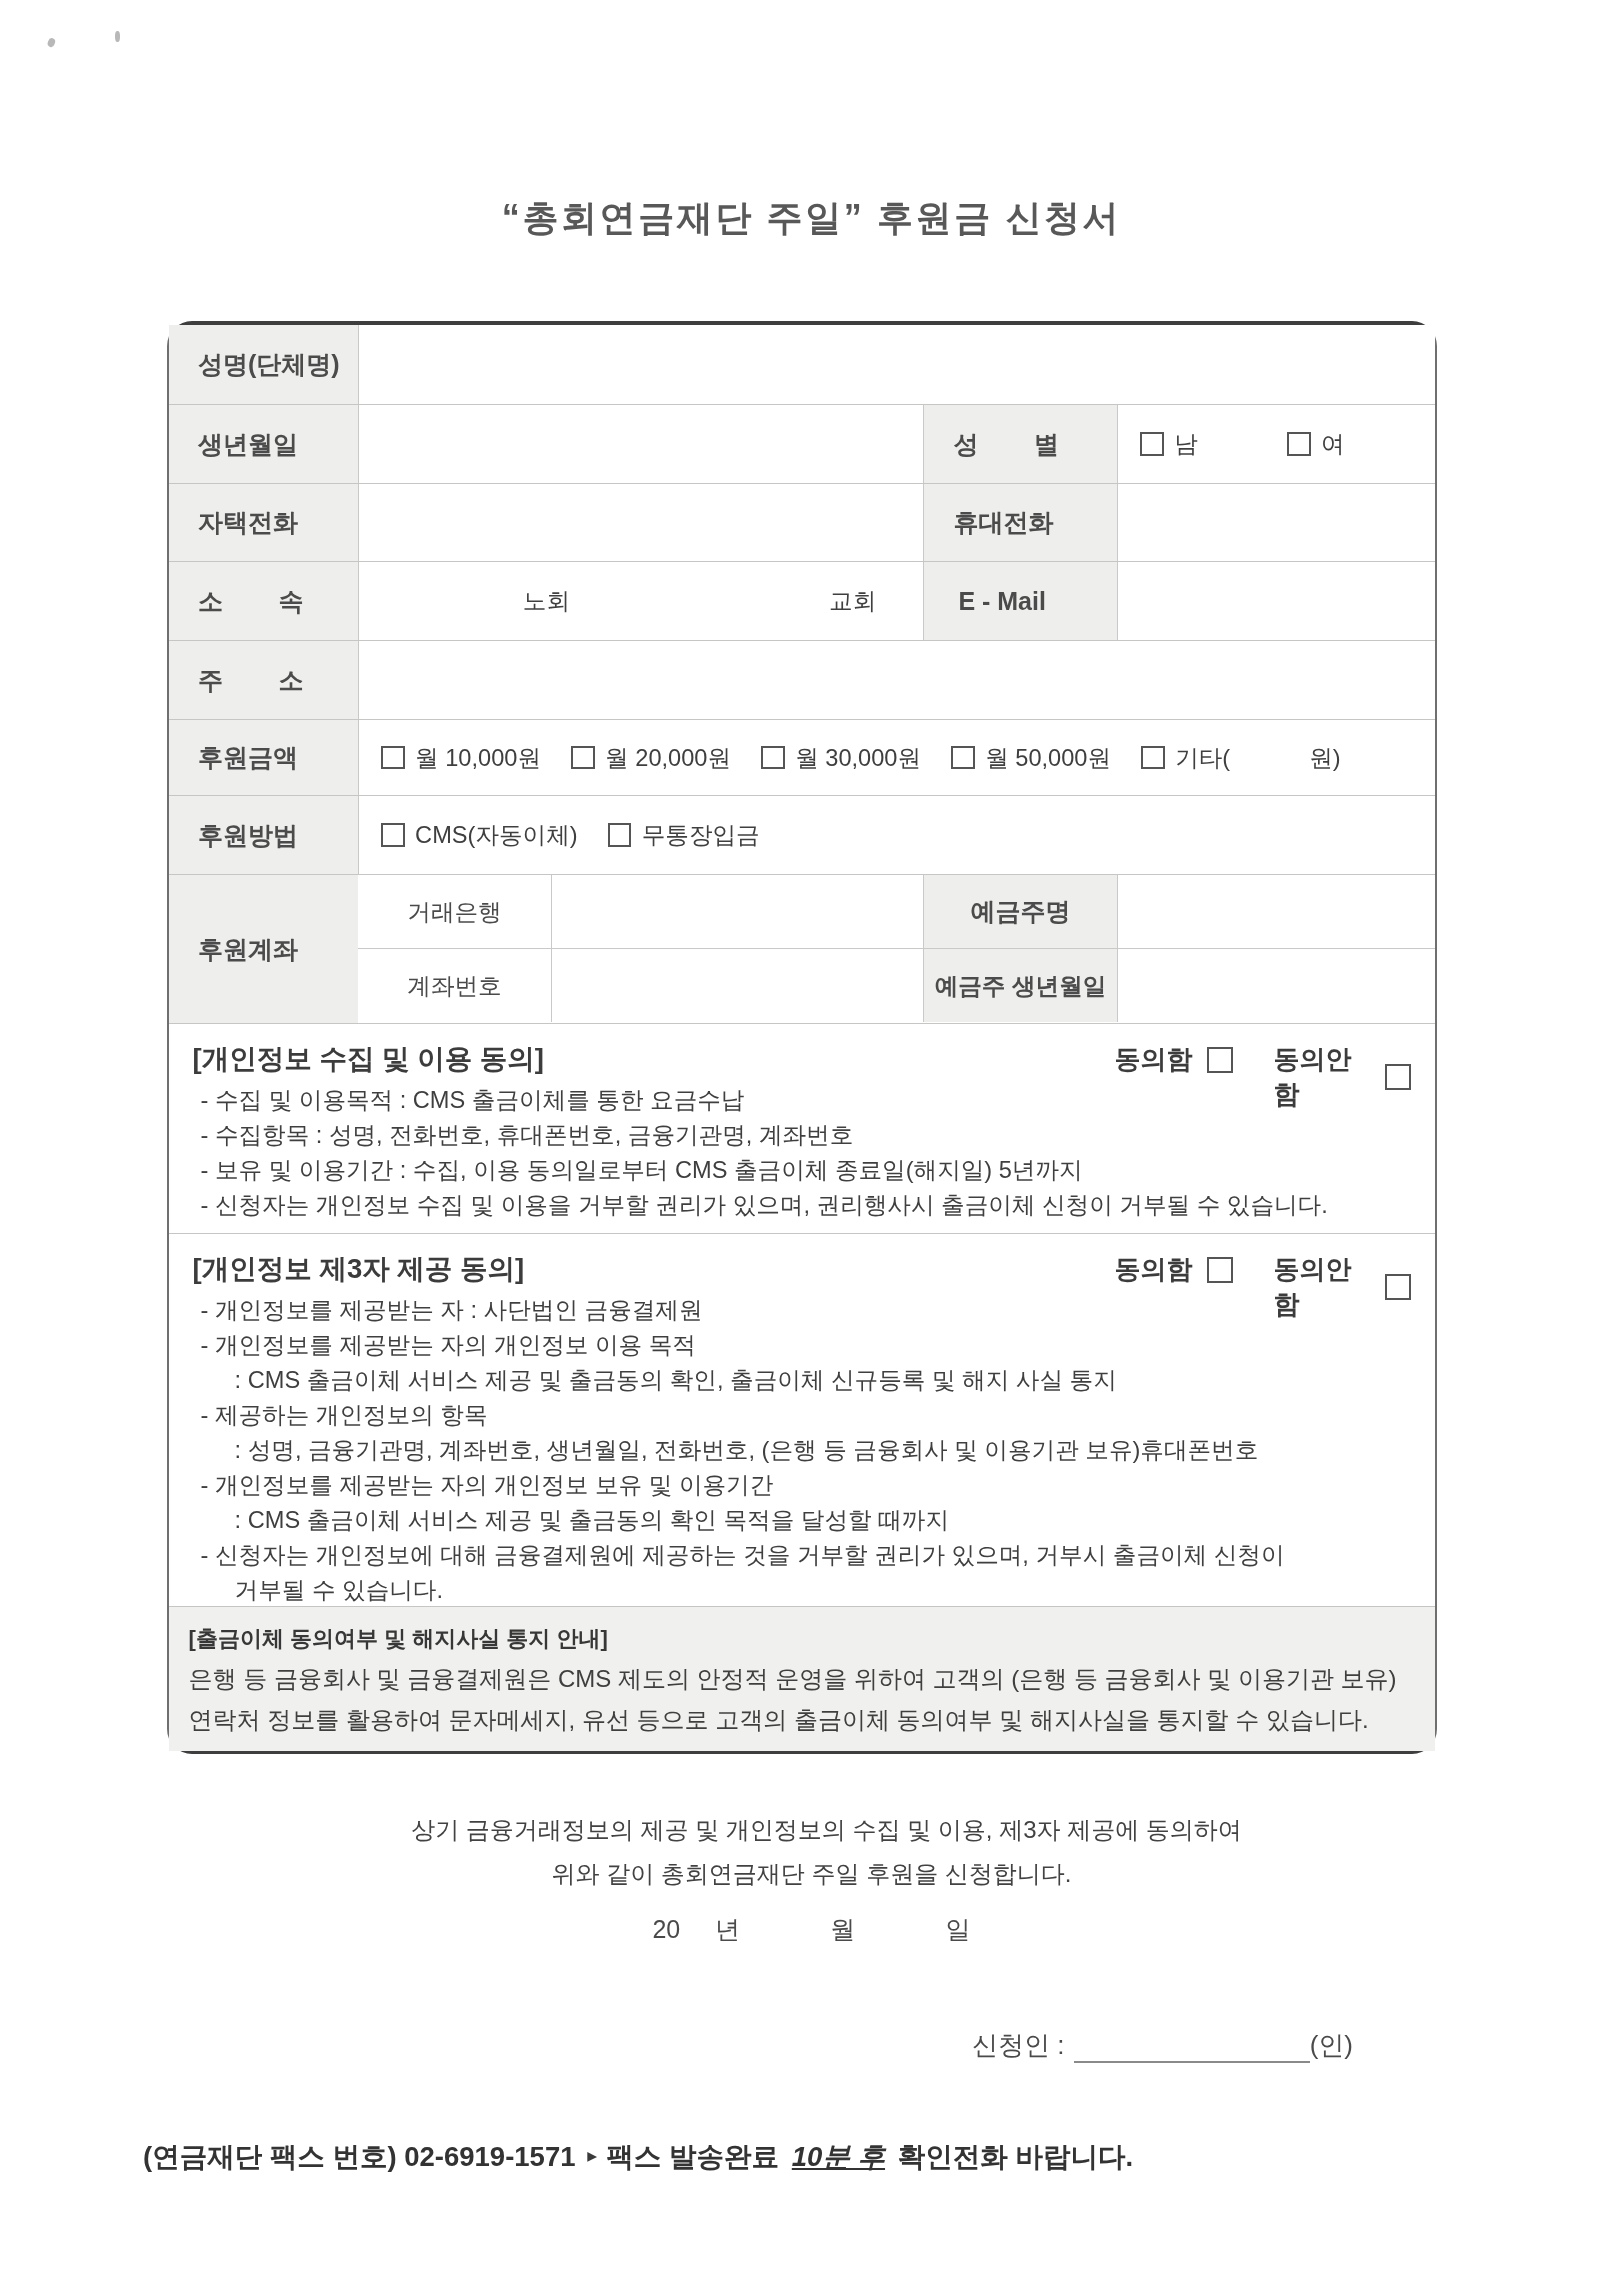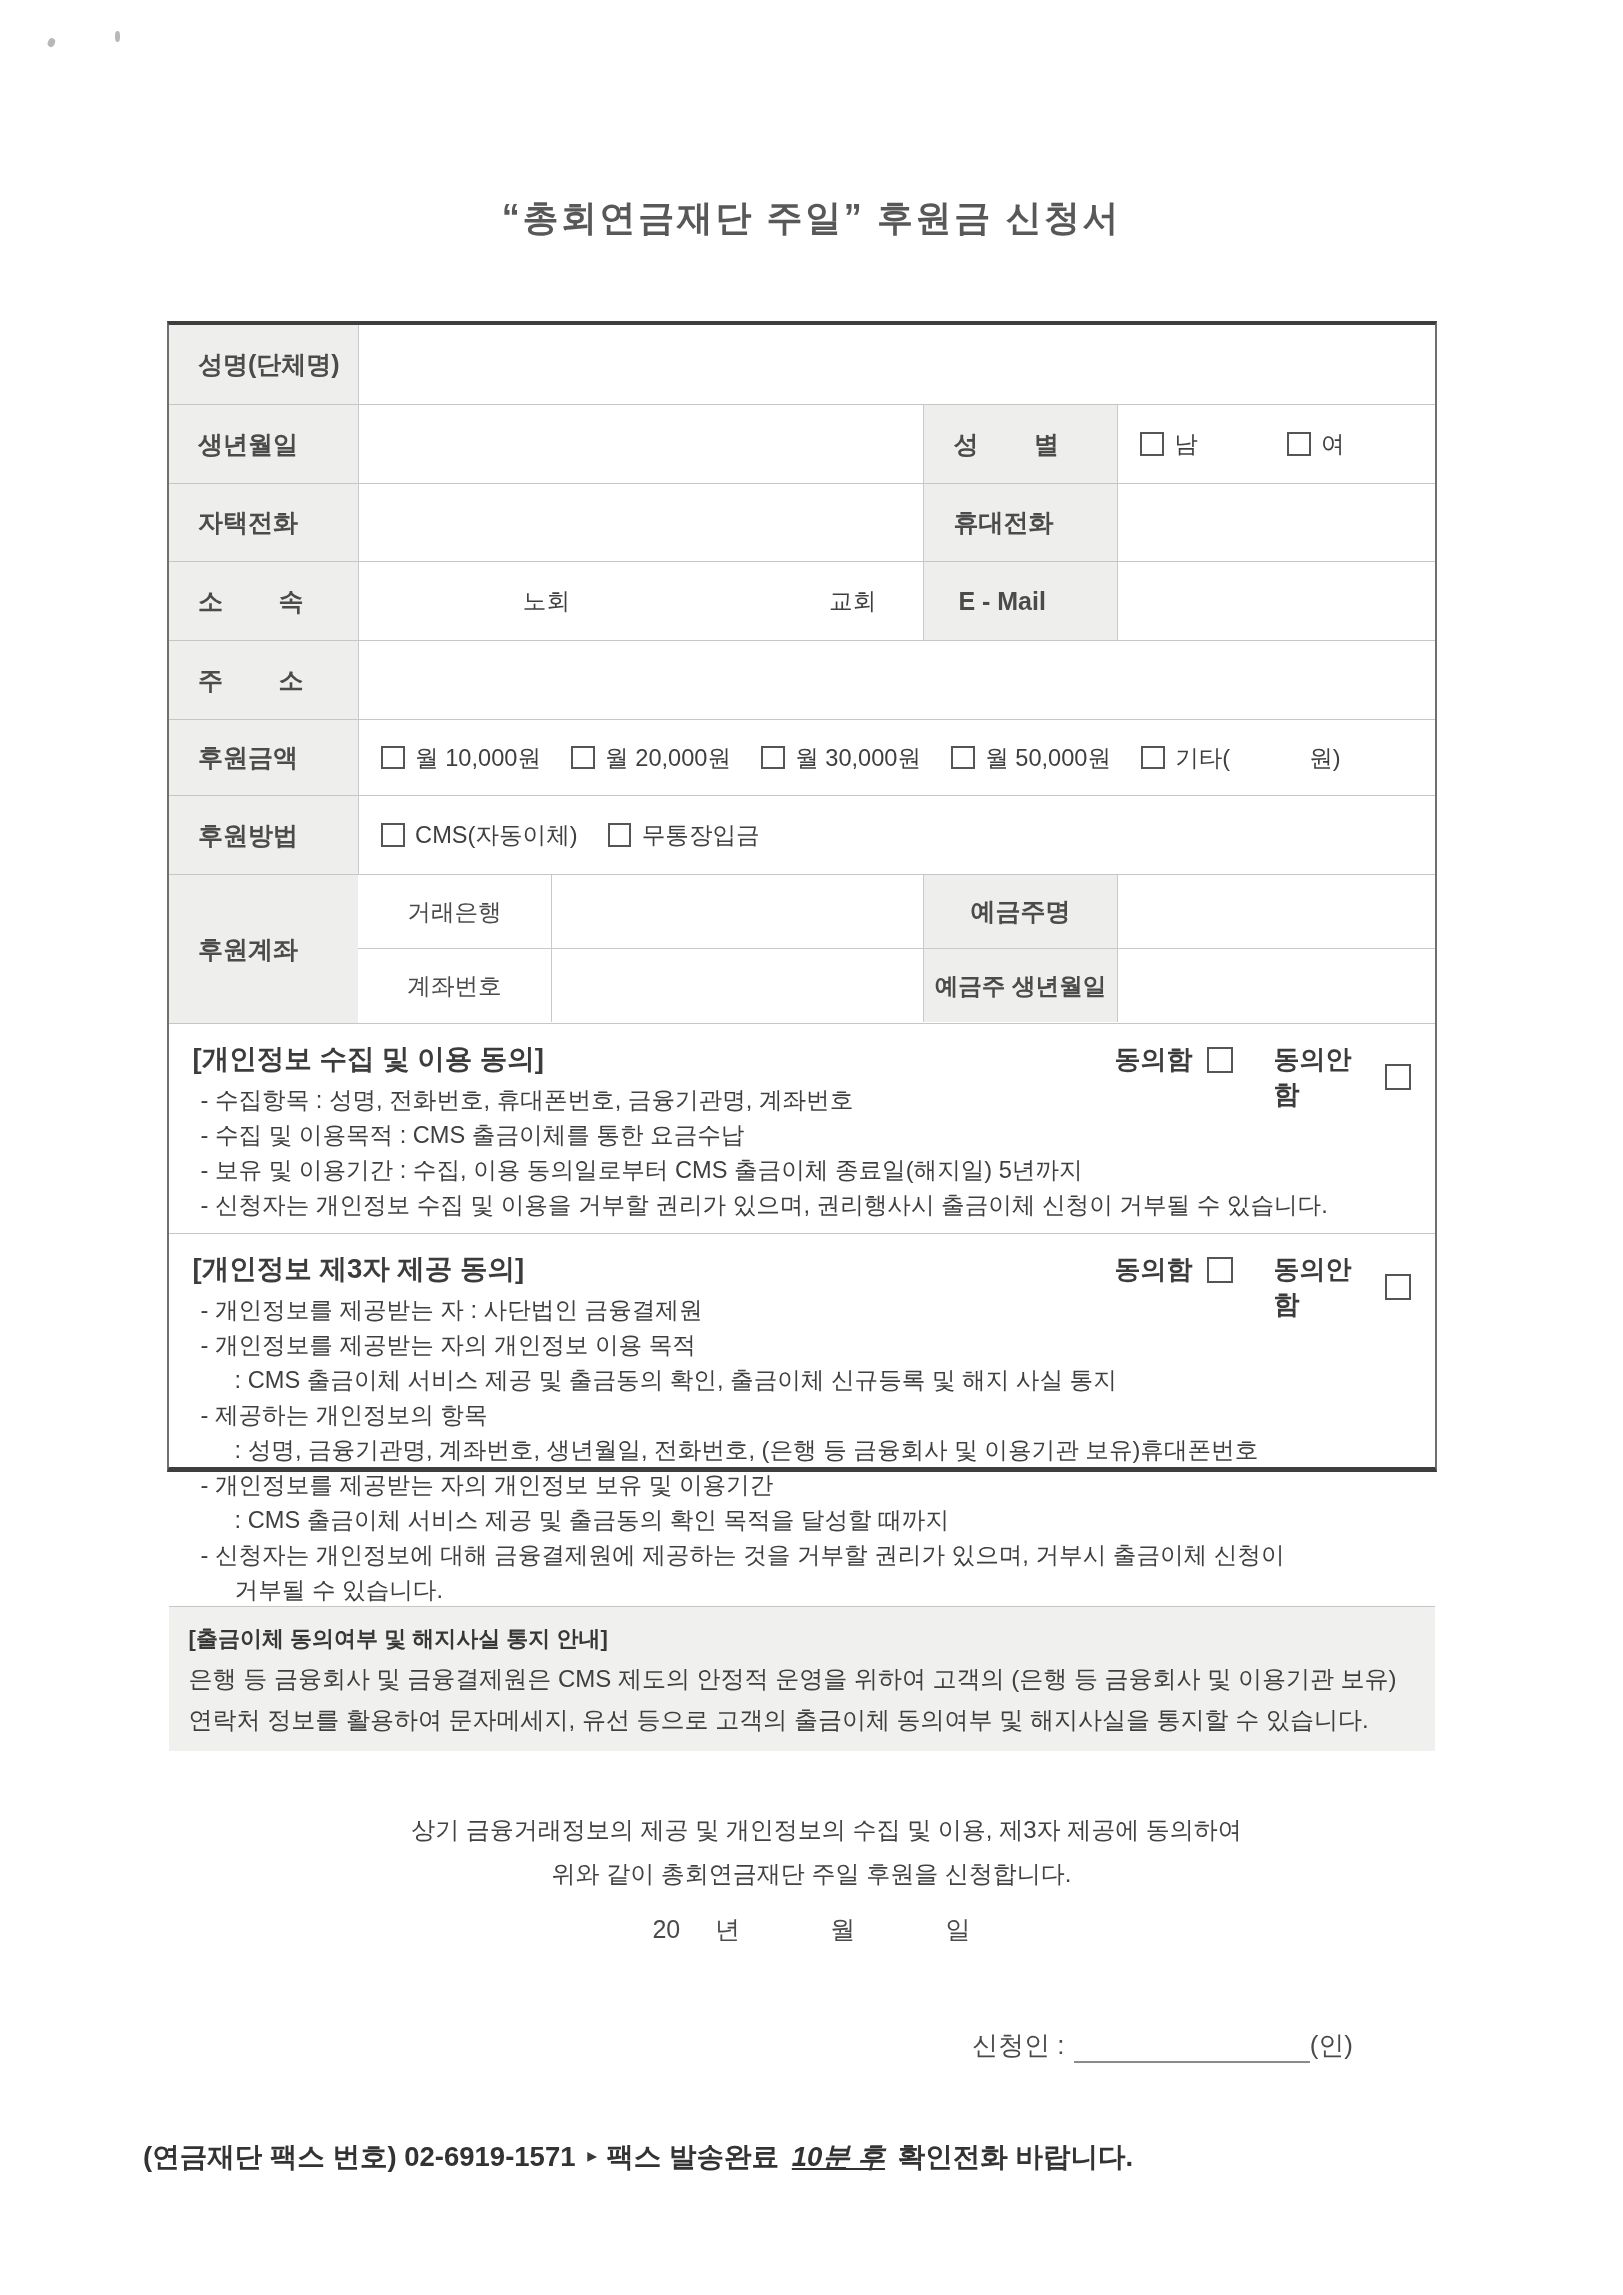--- a/index.html
+++ b/index.html
@@ -12,24 +12,24 @@
   .speck{position:absolute;background:#9a9a9a;border-radius:50%;opacity:.7;}
   .speck.s1{left:48px;top:38px;width:6.5px;height:8.5px;transform:rotate(20deg);}
   .speck.s2{left:115px;top:31px;width:4.6px;height:10.5px;}
   
   .title{
     position:absolute; left:0; top:194px; width:1623px; text-align:center;
     font-size:36px; font-weight:bold; color:#585858; letter-spacing:2.6px; margin:0;
   }
   
   .box{
-    position:absolute; left:167px; top:321px; width:1270px; height:1151px;
+    position:absolute; left:167px; top:321px; width:1270px; height:1433px;
     box-sizing:border-box; background:#fff;
     border-top:4.6px solid #3e3e3e; border-bottom:5.2px solid #3e3e3e;
-    border-left:2px solid #6f6f6f; border-right:2px solid #6f6f6f;
+    border-left:2px solid #6f6f6f; border-right:2px solid #6f6f6f;border-radius:25px;
   }
   .row{display:flex; box-sizing:border-box; border-top:1.3px solid #c6c6c4;}
   .row.first{border-top:none;}
   .cell{box-sizing:border-box; border-left:1.3px solid #c9c9c7; display:flex; align-items:center;}
   .cell.cfirst{border-left:none;}
   .label{
     background:#eeeeec; font-weight:bold; font-size:25px; color:#4b4b4b;
     padding-left:29px; white-space:pre;
   }
   .sublabel{font-size:23.6px; color:#4a4a4a; justify-content:center; padding-left:0;}
@@ -197,22 +197,22 @@
         <span class="sec-title">[개인정보 수집 및 이용 동의]</span>
         <span class="agree">
           <span>동의함</span>
           <span class="cb"></span>
         </span>
         <span class="disagree">
           <span>동의안함</span>
           <span class="cb"></span>
         </span>
       </div>
+      <div class="li">- 수집 및 이용목적 : CMS 출금이체를 통한 요금수납</div>
       <div class="li">- 수집항목 : 성명, 전화번호, 휴대폰번호, 금융기관명, 계좌번호</div>
-      <div class="li">- 수집 및 이용목적 : CMS 출금이체를 통한 요금수납</div>
       <div class="li">- 보유 및 이용기간 : 수집, 이용 동의일로부터 CMS 출금이체 종료일(해지일) 5년까지</div>
       <div class="li">- 신청자는 개인정보 수집 및 이용을 거부할 권리가 있으며, 권리행사시 출금이체 신청이 거부될 수 있습니다.</div>
     </div>
 
     <div class="sec sec2">
       <div class="sec-head">
         <span class="sec-title">[개인정보 제3자 제공 동의]</span>
         <span class="agree">
           <span>동의함</span>
           <span class="cb"></span>

